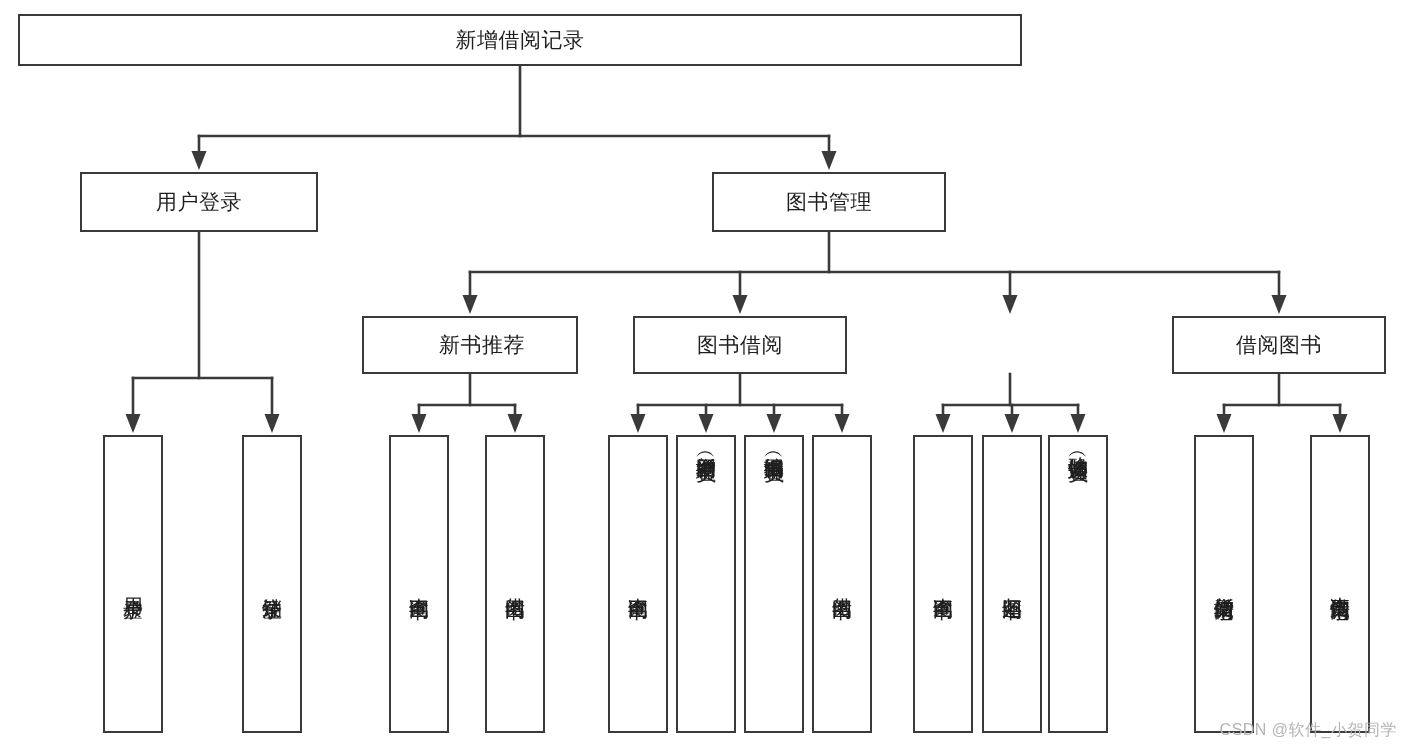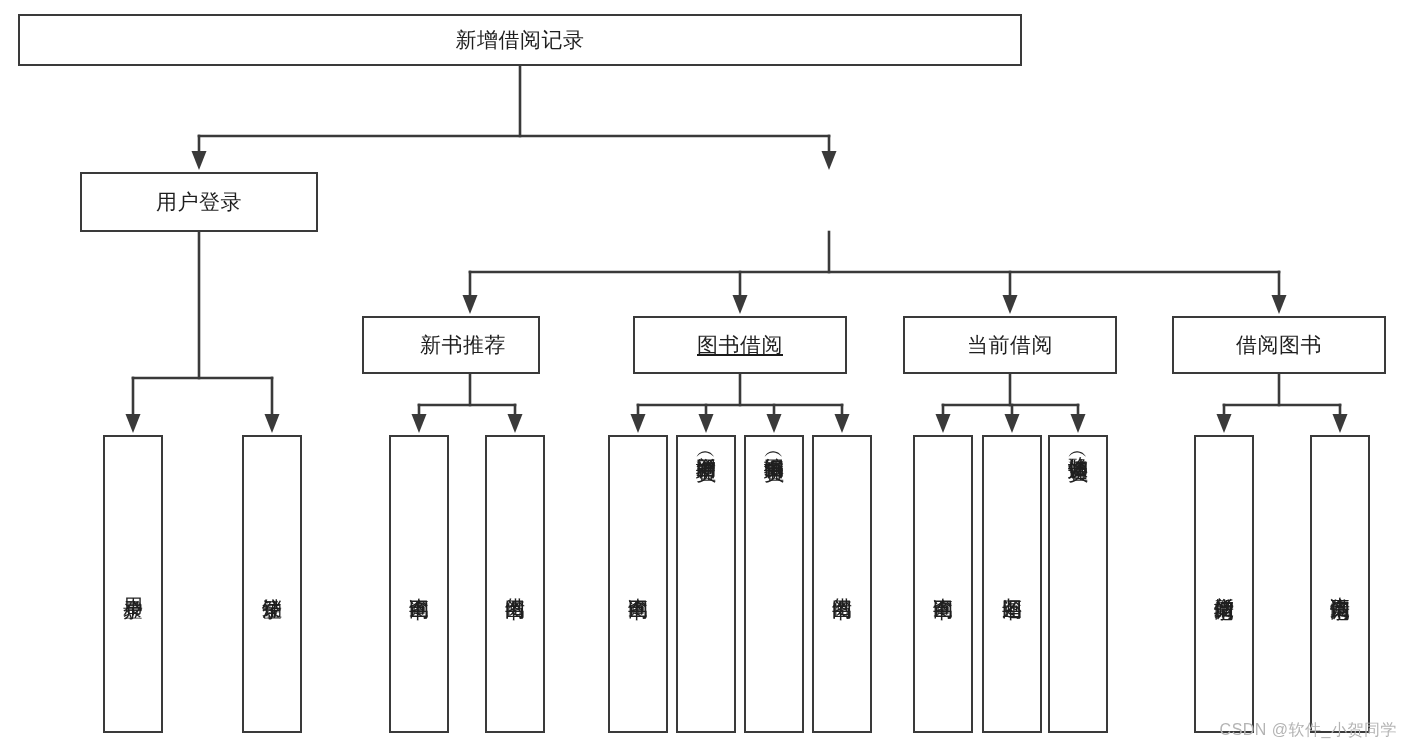--- a/index.html
+++ b/index.html
@@ -137,32 +137,32 @@
     </svg>
 
   <div class="node horiz" style="left: 18px; top: 14px; width: 1004px; height: 52px; border-color: rgb(58, 58, 58); background: rgb(255, 255, 255);">
     <span class="node-label">新增借阅记录</span>
   </div>
 
   <div class="node horiz" style="left: 80px; top: 172px; width: 238px; height: 60px; border-color: rgb(58, 58, 58); background: rgb(255, 255, 255);">
     <span class="node-label">用户登录</span>
   </div>
 
-
-  <div class="node horiz" style="left: 362px; top: 316px; width: 178px; height: 58px; border-color: rgb(58, 58, 58); background: rgb(255, 255, 255); padding-left: 24px;">
+  <div class="node horiz" style="left: 712px; top: 172px; width: 234px; height: 60px; border-color: rgb(58, 58, 58); background: rgb(255, 255, 255);">
+    <span class="node-label">图书管理</span>
+  </div>
+
+  <div class="node horiz" style="left: 362px; top: 316px; width: 216px; height: 58px; border-color: rgb(58, 58, 58); background: rgb(255, 255, 255); padding-left: 24px;">
     <span class="node-label">新书推荐</span>
   </div>
 
-  <div class="node horiz" style="left: 633px; top: 316px; width: 214px; height: 58px; border-color: rgb(58, 58, 58); background: rgb(255, 255, 255); text-decoration: underline;">
+  <div class="node horiz" style="left: 633px; top: 316px; width: 214px; height: 58px; border-color: rgb(58, 58, 58); background: rgb(255, 255, 255);">
     <span class="node-label">图书借阅</span>
   </div>
 
-  <div class="node horiz" style="left: 903px; top: 316px; width: 214px; height: 58px; border-color: rgb(58, 58, 58); background: rgb(255, 255, 255);">
-    <span class="node-label">当前借阅</span>
-  </div>
 
   <div class="node horiz" style="left: 1172px; top: 316px; width: 214px; height: 58px; border-color: rgb(58, 58, 58); background: rgb(255, 255, 255);">
     <span class="node-label">借阅图书</span>
   </div>
 
   <div class="node vert" style="left: 103px; top: 435px; width: 60px; height: 298px; border-color: rgb(58, 58, 58); background: rgb(255, 255, 255);">
     <span class="node-label">用户登录</span>
   </div>
 
   <div class="node vert" style="left: 242px; top: 435px; width: 60px; height: 298px; border-color: rgb(58, 58, 58); background: rgb(255, 255, 255);">

